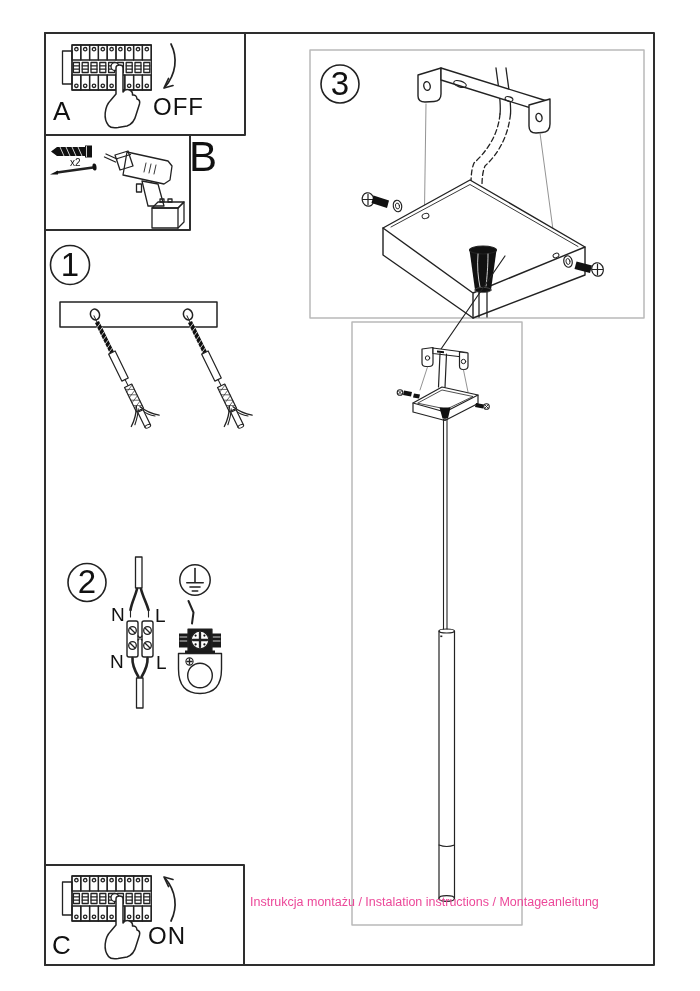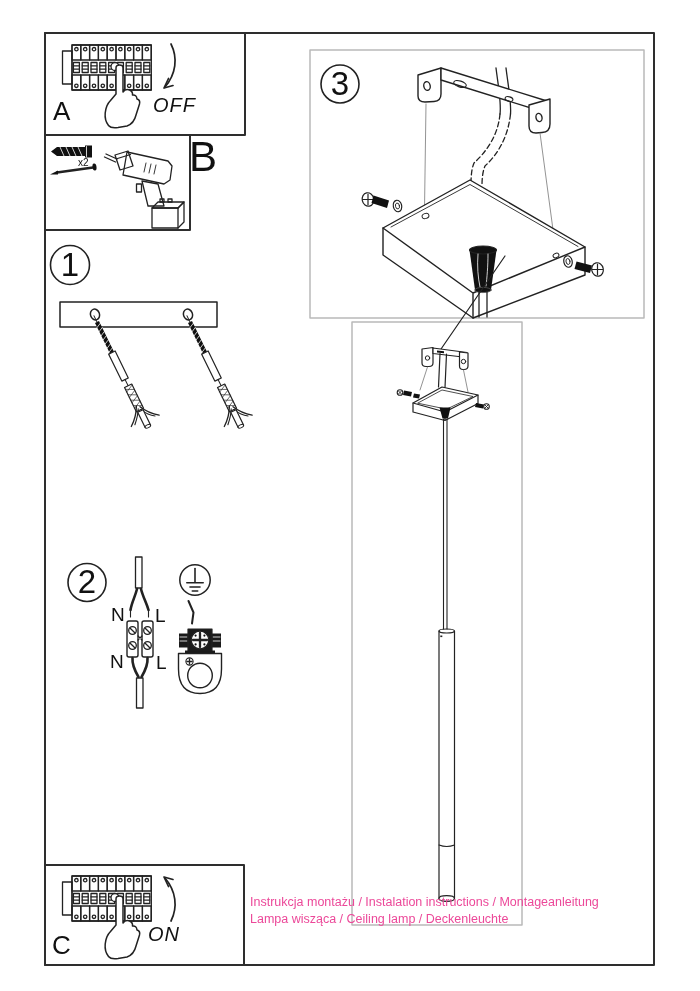--- a/index.html
+++ b/index.html
@@ -3,24 +3,24 @@
 <meta charset="utf-8">
 <style>
   html,body{margin:0;padding:0;background:#fff;}
   .page{position:relative;width:700px;height:991px;background:#fff;
         font-family:"Liberation Sans",sans-serif;color:#111;overflow:hidden;}
   .page svg{position:absolute;left:0;top:0;}
   .lbl{position:absolute;line-height:1;color:#111;}
   .step-num{position:absolute;width:44px;height:44px;display:flex;align-items:center;
             justify-content:center;font-size:33px;color:#111;}
   .letter{font-size:26px;}
-  .action{font-size:20px;letter-spacing:1px;font-style:italic;}
+  .action{font-size:24px;letter-spacing:1px;}
   .big-letter{font-size:42px;}
   .wire-lbl{font-size:19px;}
-  .qty{font-size:10px;margin-left:8px;}
+  .qty{font-size:10px;}
   .footer{position:absolute;left:250px;top:894px;font-size:12.5px;line-height:16.6px;
           white-space:nowrap;color:#ec4899;}
 </style>
 </head>
 <body>
 
 <div class="page">
 
 <svg width="700" height="991" viewBox="0 0 700 991">
   <defs>
@@ -388,16 +388,15 @@
 <div class="lbl wire-lbl" style="left:111px;top:605px">N</div>
 <div class="lbl wire-lbl" style="left:155px;top:606px">L</div>
 <div class="lbl wire-lbl" style="left:110px;top:652px">N</div>
 <div class="lbl wire-lbl" style="left:156px;top:653px">L</div>
 
 <div class="lbl letter" style="left:52px;top:932px">C</div>
 <div class="lbl action" style="left:148px;top:924px">ON</div>
 
 <div class="footer">
   <div>Instrukcja montażu / Instalation instructions / Montageanleitung</div>
-  <div>Lampa wisząca / Ceiling lamp / Deckenleuchte</div>
 </div>
 
 </div>
 
 </body></html>

